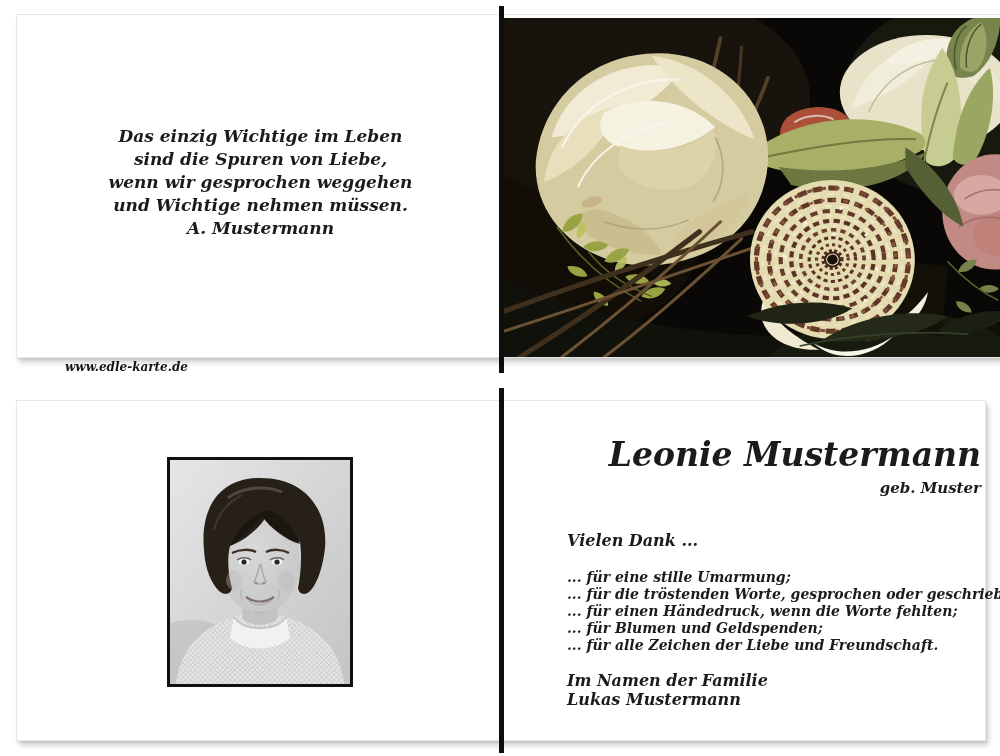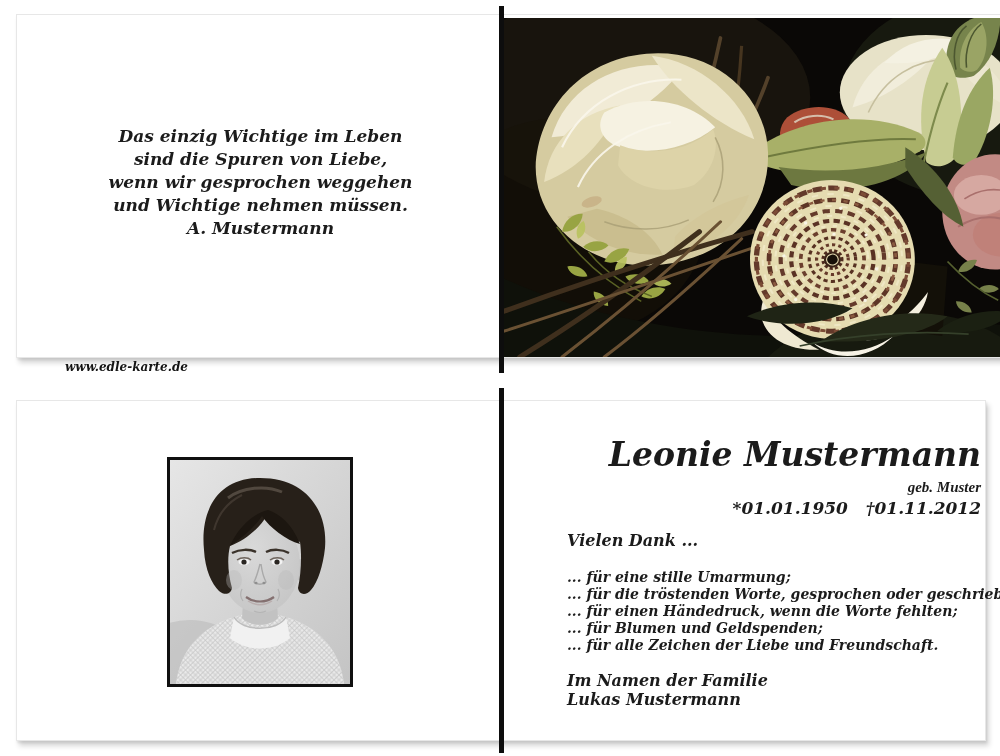--- a/index.html
+++ b/index.html
@@ -37,21 +37,21 @@
   }
   .portrait-frame svg{width:100%;height:100%;display:block;}
 
   
   .inside-right{
     position:absolute;left:487px;top:0;width:481px;height:100%;
     font-style:italic;font-weight:bold;color:#1b1b1b;
   }
   .name-block{position:absolute;top:36px;left:0;right:4px;text-align:right;margin-left:30px;}
   .deceased-name{font-size:33px;line-height:36px;white-space:nowrap;}
-  .maiden-name{font-size:15px;margin-top:6px;font-family:Liberation Serif, serif;}
+  .maiden-name{font-size:15px;margin-top:6px;}
   .life-dates{font-size:17px;margin-top:2px;white-space:pre;}
   .thanks-block{position:absolute;left:63px;top:130px;}
   .salutation{font-size:16px;margin-bottom:19px;white-space:nowrap;}
   .thanks-line{font-size:14px;line-height:17px;white-space:nowrap;}
   .closing-block{margin-top:17px;font-size:16px;line-height:19px;}
   .closing-line{white-space:nowrap;}
 </style>
 </head>
 <body>
 
@@ -300,21 +300,20 @@
 
       <ellipse cx="64" cy="120" rx="8" ry="10" fill="#b8b8b8" opacity="0.35"></ellipse>
       <ellipse cx="116" cy="120" rx="8" ry="10" fill="#b8b8b8" opacity="0.35"></ellipse>
     </svg>
   </div>
 
   <div class="inside-right">
     <div class="name-block">
       <div class="deceased-name">Leonie Mustermann</div>
       <div class="maiden-name">geb. Muster</div>
-      <div class="life-dates">*01.01.1950   †01.11.2012</div>
     </div>
     <div class="thanks-block">
       <div class="salutation">Vielen Dank ...</div>
       <div class="thanks-line">... für eine stille Umarmung;</div>
       <div class="thanks-line">... für die tröstenden Worte, gesprochen oder geschrieben;</div>
       <div class="thanks-line">... für einen Händedruck, wenn die Worte fehlten;</div>
       <div class="thanks-line">... für Blumen und Geldspenden;</div>
       <div class="thanks-line">... für alle Zeichen der Liebe und Freundschaft.</div>
       <div class="closing-block">
         <div class="closing-line">Im Namen der Familie</div>

